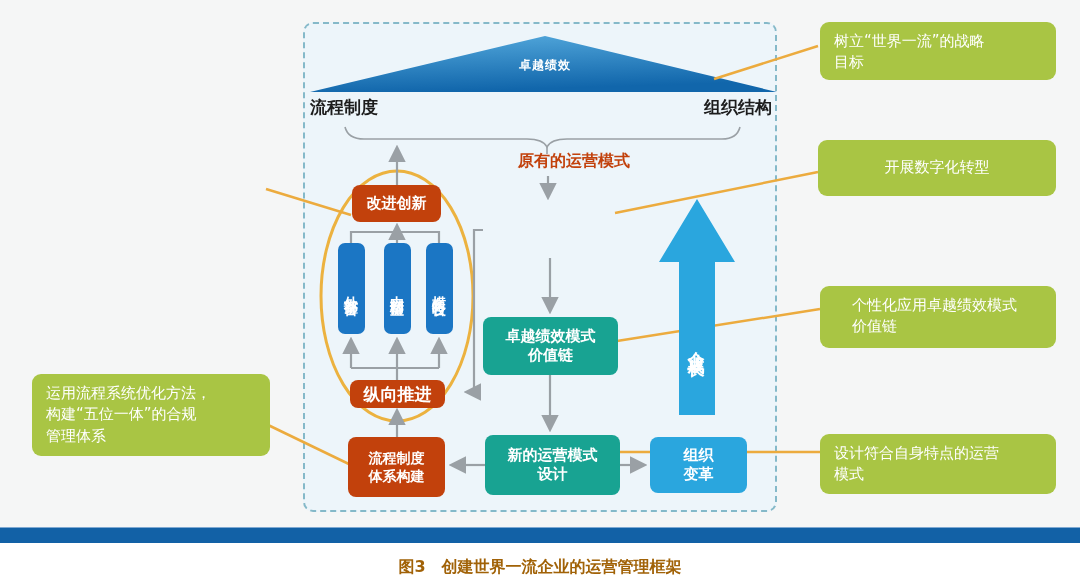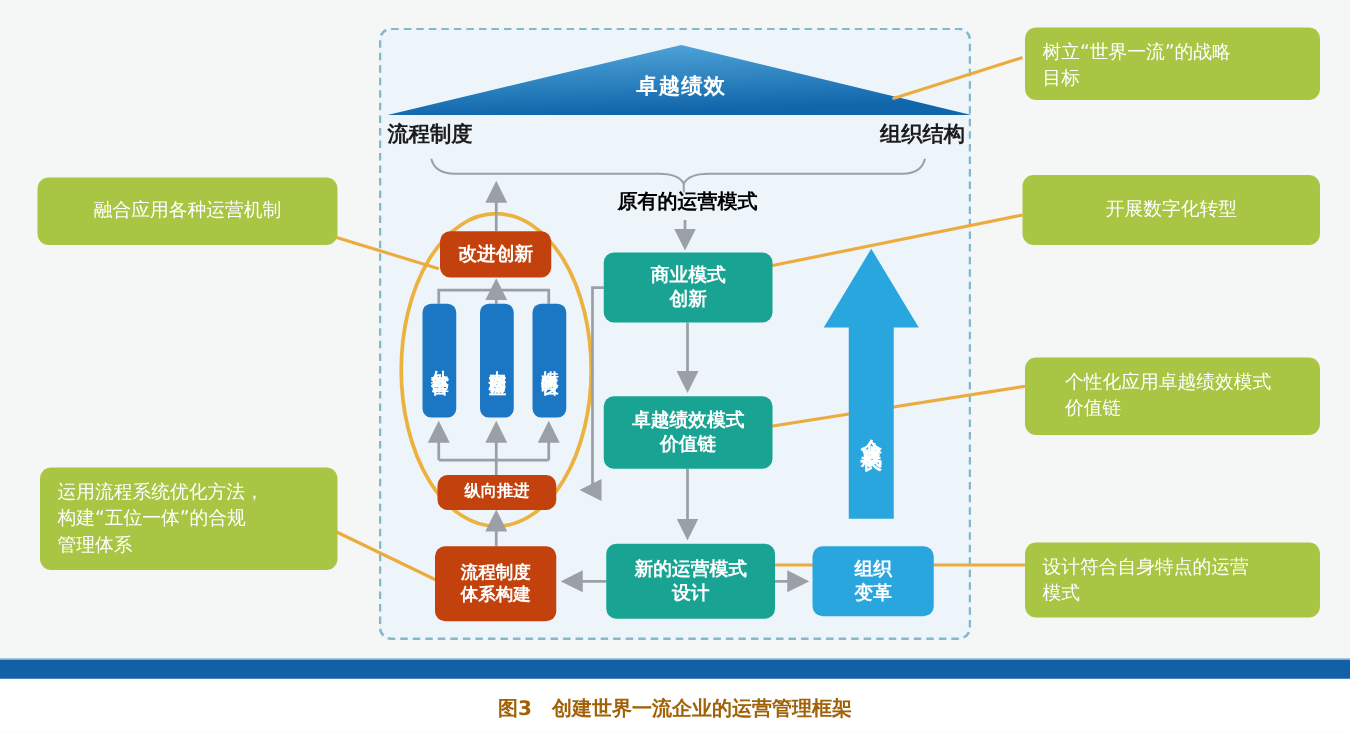--- a/index.html
+++ b/index.html
@@ -1,24 +1,24 @@
 <!DOCTYPE html>
 <html><head>
 <meta charset="utf-8">
 <style>
   html,body{margin:0;padding:0;background:#fff;font-family:"DejaVu Sans","Liberation Sans",sans-serif;}
   .stage{position:relative;width:1080px;height:586px;background:#f5f6f6;overflow:hidden;}
   .frame{position:absolute;left:303px;top:22px;width:470px;height:486px;border:2px dashed #85b9c9;
          border-radius:10px;background:#edf5fa;z-index:1;}
   svg.layer{position:absolute;left:0;top:0;z-index:2;}
   .roof-label{position:absolute;left:475px;top:57px;width:140px;text-align:center;color:#fff;
-              font-size:17px;font-weight:bold;z-index:3;letter-spacing:1px;}
+              font-size:12px;font-weight:bold;z-index:3;letter-spacing:1px;}
   .pillar{position:absolute;top:96px;font-size:17px;font-weight:bold;color:#1c1c1c;z-index:3;}
-  .orig{position:absolute;left:470px;top:151px;width:160px;text-align:center;font-size:16px;
-        font-weight:bold;color:#000000;z-index:3;}
+  .orig{position:absolute;left:470px;top:151px;width:160px;text-align:right;font-size:16px;
+        font-weight:bold;color:#c2410c;z-index:3;}
   .node{position:absolute;z-index:4;display:flex;align-items:center;justify-content:center;
         text-align:center;color:#fff;font-weight:bold;border-radius:8px;white-space:pre-line;line-height:1.3;}
   .blue{background:#c2410c;}
   .teal{background:#18a392;}
   .lblue{background:#2aa6de;}
   .vbox{position:absolute;z-index:4;background:#1b76c4;border-radius:7px;color:#fff;font-weight:bold;
         font-size:14px;display:flex;align-items:center;justify-content:center;
         writing-mode:vertical-rl;letter-spacing:2px;}
   .growth-text{position:absolute;left:678px;top:278px;width:38px;height:130px;z-index:4;color:#fff;
         font-weight:bold;font-size:17px;display:flex;align-items:center;justify-content:center;
@@ -89,35 +89,32 @@
 
   <div class="roof-label">卓越绩效</div>
   <div class="pillar" style="left:310px;width:110px;">流程制度</div>
   <div class="pillar" style="left:668px;width:104px;text-align:right;">组织结构</div>
   <div class="orig">原有的运营模式</div>
 
   <div class="node blue" style="left:352px;top:185px;width:89px;height:37px;font-size:15px;">改进创新</div>
   <div class="vbox" style="left:338px;top:243px;width:27px;height:91px;">外部整合</div>
   <div class="vbox" style="left:384px;top:243px;width:27px;height:91px;">内部精益</div>
   <div class="vbox" style="left:426px;top:243px;width:27px;height:91px;">横向咬合</div>
-  <div class="node blue" style="left:350px;top:380px;width:95px;height:28px;font-size:13px;">纵向推进</div>
+  <div class="node blue" style="left:350px;top:380px;width:95px;height:28px;font-size:17px;">纵向推进</div>
   <div class="node blue" style="left:348px;top:437px;width:97px;height:60px;font-size:14px;">流程制度
 体系构建</div>
 
-  <div class="node teal" style="left:483px;top:202px;width:135px;height:56px;font-size:15px;">商业模式
-创新</div>
   <div class="node teal" style="left:483px;top:317px;width:135px;height:58px;font-size:15px;">卓越绩效模式
 价值链</div>
   <div class="node lblue" style="left:650px;top:437px;width:97px;height:56px;font-size:15px;">组织
 变革</div>
   <div class="node teal" style="left:485px;top:435px;width:135px;height:60px;font-size:15px;">新的运营模式
 设计</div>
   <div class="growth-text">企业成长</div>
 
-  <div class="callout center" style="left:30px;top:142px;width:240px;height:54px;">融合应用各种运营机制</div>
   <div class="callout" style="left:32px;top:374px;width:238px;height:82px;">运用流程系统优化方法，
 构建“五位一体”的合规
 管理体系</div>
   <div class="callout" style="left:820px;top:22px;width:236px;height:58px;">树立“世界一流”的战略
 目标</div>
   <div class="callout center" style="left:818px;top:140px;width:238px;height:56px;">开展数字化转型</div>
   <div class="callout" style="left:820px;top:286px;width:236px;height:62px;padding-left:32px;">个性化应用卓越绩效模式
 价值链</div>
   <div class="callout" style="left:820px;top:434px;width:236px;height:60px;">设计符合自身特点的运营
 模式</div>

